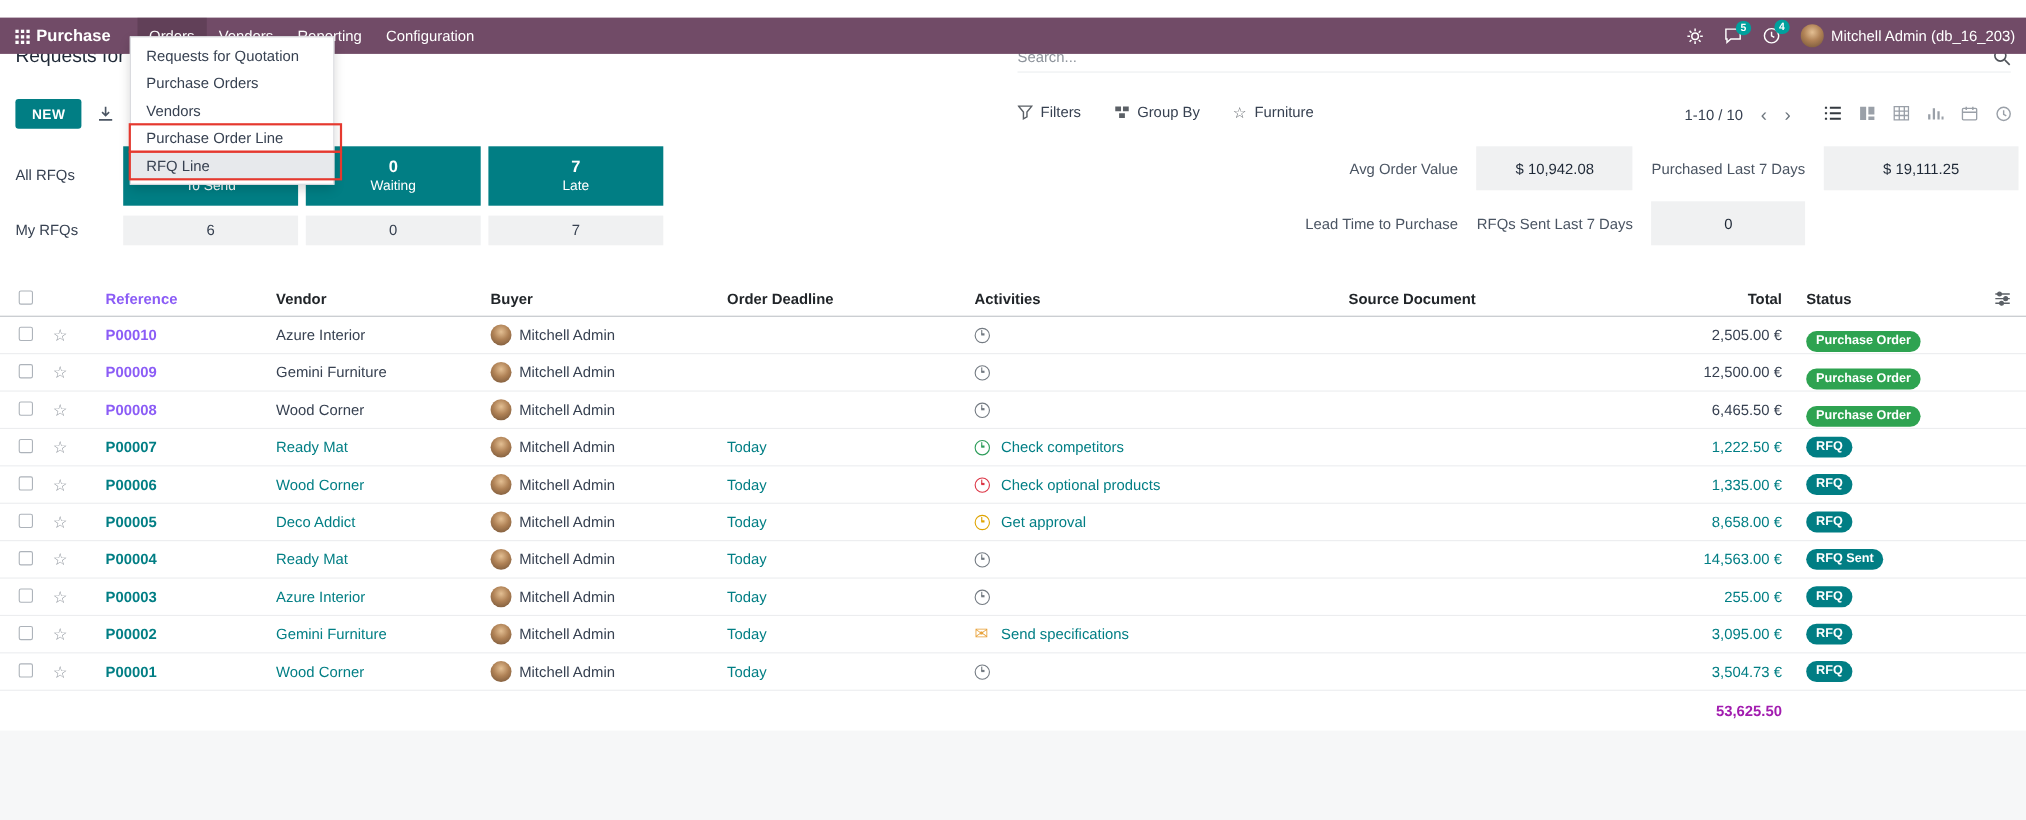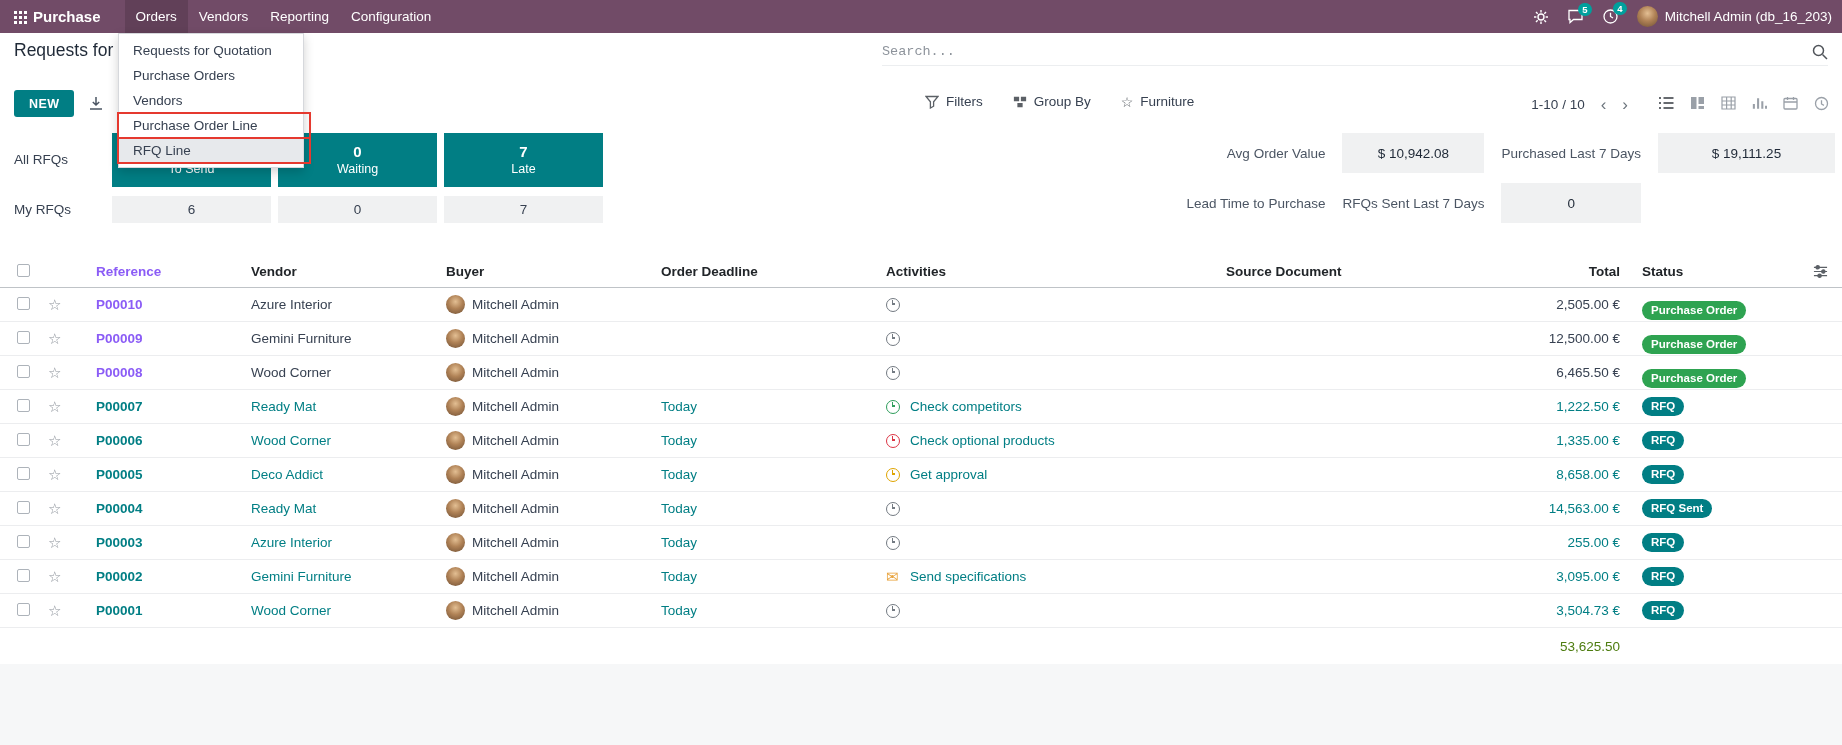--- a/index.html
+++ b/index.html
@@ -4,37 +4,37 @@
 <style>
   * { box-sizing:border-box; margin:0; padding:0; }
   html,body { width:1842px; height:745px; }
   body {
     position:relative; overflow:hidden; background:#fff;
     font-family:"Liberation Sans", sans-serif; color:#374151;
   }
   svg { display:block; }
 
   
-  .topbar{position:absolute;top:0;left:0;right:0;height:33px;background:#714B67;display:flex;align-items:center;padding:0 10px 0 12px;color:#fff;z-index:40;}
+  .topbar{position:absolute;top:16px;left:0;right:0;height:33px;background:#714B67;display:flex;align-items:center;padding:0 10px 0 12px;color:#fff;z-index:40;}
   .grid-ico{width:3px;height:3px;background:#fff;display:inline-block;margin:0 16px 8px 2px;
     box-shadow:5px 0 #fff,10px 0 #fff,0 5px #fff,5px 5px #fff,10px 5px #fff,0 10px #fff,5px 10px #fff,10px 10px #fff;}
   .app-name{font-size:15px;font-weight:700;margin-right:24px;}
   .tb-menus{display:flex;height:33px;}
   .menu-item{font-size:13.5px;padding:0 11px;line-height:33px;cursor:pointer;white-space:nowrap;}
   .menu-item.active{background:rgba(0,0,0,0.14);}
   .tb-right{margin-left:auto;display:flex;align-items:center;gap:18px;}
   .tb-ico{position:relative;display:flex;cursor:pointer;}
   .badge{position:absolute;top:-6px;right:-8px;background:#00A09D;color:#fff;font-size:9.5px;font-weight:700;border-radius:8px;padding:1px 4px;line-height:1.2;}
   .tb-user{display:flex;align-items:center;gap:7px;font-size:13.5px;cursor:pointer;}
   .avatar{width:21px;height:21px;border-radius:50%;flex:none;
     background:radial-gradient(circle at 50% 35%, #e3bf93 0%, #b08256 45%, #6e4f34 100%);}
 
   
   .breadcrumb{position:absolute;top:40px;left:14px;font-size:17.5px;color:#1f2937;z-index:10;white-space:nowrap;}
-  .search-bar{position:absolute;top:38px;left:882px;right:14px;height:28px;display:flex;align-items:center;border-bottom:1px solid #eceef0;z-index:10;font-family:Liberation Mono, monospace;}
+  .search-bar{position:absolute;top:38px;left:925px;right:14px;height:28px;display:flex;align-items:center;border-bottom:1px solid #eceef0;z-index:10;}
   .search-input{flex:1;border:0;outline:0;font-size:13.5px;font-family:inherit;color:#374151;background:transparent;}
   .search-input::placeholder{color:#8d939b;}
 
   
   .btn-new{position:absolute;top:90px;left:14px;height:27px;padding:0 15px;background:#017E84;color:#fff;border:0;border-radius:3px;font-size:12.5px;font-weight:700;letter-spacing:.4px;font-family:inherit;cursor:pointer;z-index:10;}
   .export-ico{position:absolute;top:96px;left:88px;color:#4b5563;z-index:10;cursor:pointer;}
   .filter-bar{position:absolute;top:94px;left:925px;display:flex;gap:30px;align-items:center;z-index:10;}
   .fb-item{display:flex;align-items:center;gap:7px;font-size:13.5px;color:#374151;cursor:pointer;}
   .fb-item .ic{color:#5b6066;}
   .star-glyph{font-size:14px;color:#5b6066;line-height:1;}
@@ -84,21 +84,21 @@
   .ico-clock::before{content:'';position:absolute;width:1.5px;height:3.8px;background:currentColor;left:4.9px;top:1.8px;}
   .ico-clock::after{content:'';position:absolute;width:3.6px;height:1.5px;background:currentColor;left:4.9px;top:4.6px;}
   .ico-env{display:inline-block;}
   .ico-env::before{content:'✉';font-size:15px;line-height:1;}
   .act-label{color:#017E84;margin-left:8px;cursor:pointer;}
   .trow.rfq .c-ref,.trow.rfq .c-vendor,.trow.rfq .c-deadline,.trow.rfq .c-total{color:#017E84;}
   .pill{display:inline-block;padding:2.5px 9px;border-radius:11px;font-size:11.5px;font-weight:700;color:#fff;line-height:1.3;white-space:nowrap;}
   .pill.green{background:#2EA351;margin-top:12px;}
   .pill.teal{background:#017E84;}
   .total-row{height:36px;border-bottom:0;}
-  .total-row .c-total{font-weight:400;color:#4d7c0f;}
+  .total-row .c-total{font-weight:700;color:#a21caf;}
   .below{position:absolute;top:664px;bottom:0;left:0;right:0;background:#f6f7f8;z-index:1;}
 </style>
 </head>
 <body>
 
 <div class="topbar">
   <span class="grid-ico"></span>
   <span class="app-name">Purchase</span>
   <div class="tb-menus">
 

